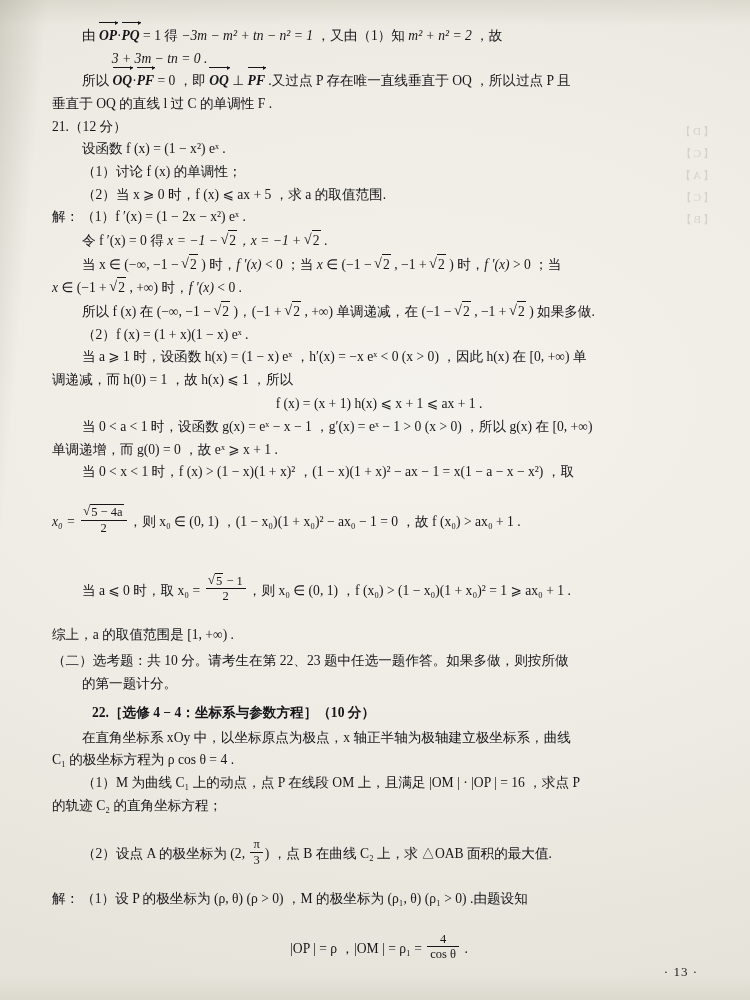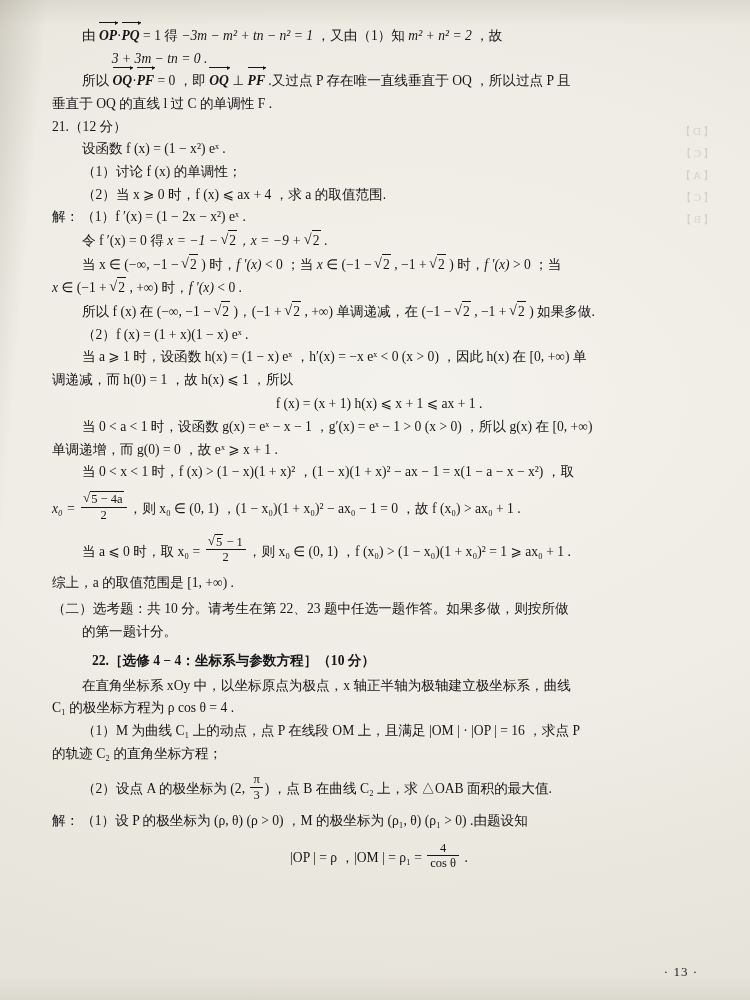--- a/index.html
+++ b/index.html
@@ -85,21 +85,21 @@
     border-top: 2.1px solid transparent;
     border-bottom: 2.1px solid transparent;
     transform: translateY(-1.1px);
   }
   .frac {
     display: inline-block;
     vertical-align: -0.50em;
     text-align: center;
     font-size: 0.92em;
     line-height: 1.18;
-    margin: 3px 2px;
+    margin: 16px 2px;
   }
   .frac .num { display: block; padding: 0 3px; }
   .frac .den { display: block; border-top: 1px solid #16161a; padding: 0 3px; }
   .rad {
     display: inline-block;
     position: relative;
     padding-left: 0.52em;
   }
   .rad::before {
     content: "\221A";
@@ -146,28 +146,28 @@
       <p class="ind2">
         <span>所以 </span><span class="vec arw">OQ</span><span>·</span><span class="vec arw">PF</span><span> = 0 ，即 </span><span class="vec arw">OQ</span><span> ⊥ </span><span class="vec arw">PF</span><span> .又过点 P 存在唯一直线垂直于 OQ ，所以过点 P 且</span>
       </p>
       <p>垂直于 OQ 的直线 l 过 C 的单调性 F .</p>
     </div>
 
     <div>
       <p>21.（12 分）</p>
       <p class="ind2">设函数 f (x) = (1 − x²) eˣ .</p>
       <p class="ind2">（1）讨论 f (x) 的单调性；</p>
-      <p class="ind2">（2）当 x ⩾ 0 时，f (x) ⩽ ax + 4 ，求 a 的取值范围.</p>
+      <p class="ind2">（2）当 x ⩾ 0 时，f (x) ⩽ ax + 5 ，求 a 的取值范围.</p>
 
       <p class="hang2">
         <span class="lbl">解：</span><span>（1）f ′(x) = (1 − 2x − x²) eˣ .</span>
       </p>
 
       <p class="ind2">
-        <span>令 f ′(x) = 0 得 </span><i><span>x = −1 − </span></i><span class="rad"><span>2</span></span><i><span>，x = −9 + </span></i><span class="rad"><span>2</span></span><span> .</span>
+        <span>令 f ′(x) = 0 得 </span><i><span>x = −1 − </span></i><span class="rad"><span>2</span></span><i><span>，x = −1 + </span></i><span class="rad"><span>2</span></span><span> .</span>
       </p>
 
       <p class="ind2">
         <span>当 x ∈ (−∞, −1 − </span><span class="rad"><span>2</span></span><span> ) 时，<i>f ′(x)</i> &lt; 0 ；当 <i>x</i> ∈ (−1 − </span><span class="rad"><span>2</span></span><span> , −1 + </span><span class="rad"><span>2</span></span><span> ) 时，<i>f ′(x)</i> &gt; 0 ；当</span>
       </p>
 
       <p>
         <i>x</i> ∈ (−1 + <span class="rad"><span>2</span></span> , +∞) 时，<i>f ′(x)</i> &lt; 0 .
       </p>
 

